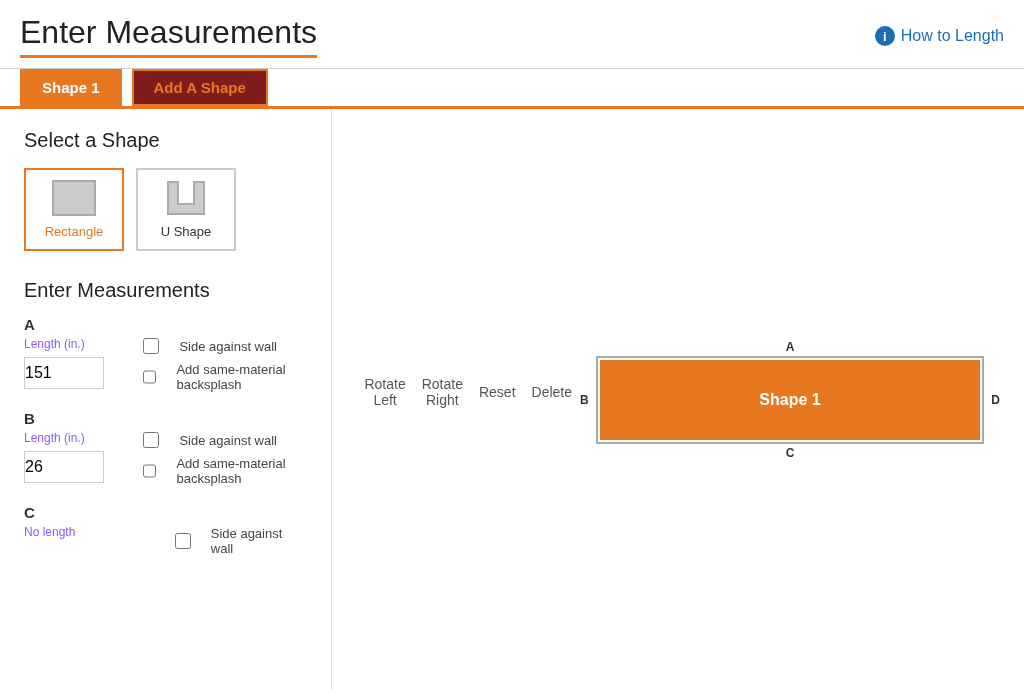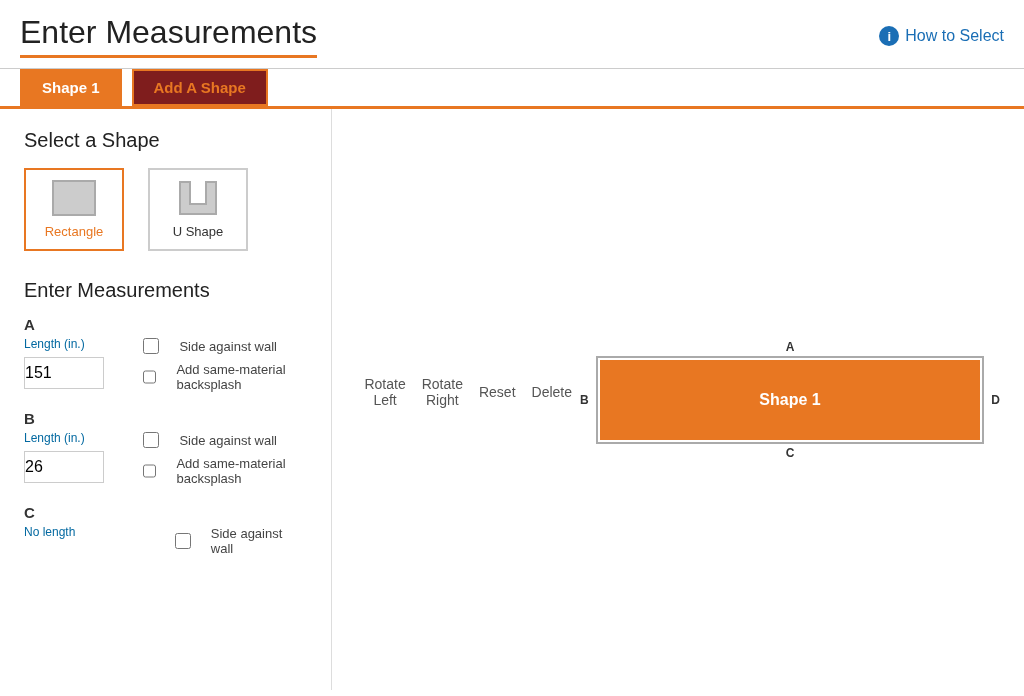--- a/index.html
+++ b/index.html
@@ -87,21 +87,21 @@
 
     .section-title {
       font-size: 20px;
       font-weight: normal;
       margin-bottom: 16px;
       color: #222;
     }
 
     .shape-options {
       display: flex;
-      gap: 24px;
+      gap: 12px;
       margin-bottom: 28px;
     }
     .shape-option {
       display: flex;
       flex-direction: column;
       align-items: center;
       border: 2px solid #ccc;
       padding: 10px 14px;
       cursor: pointer;
       width: 100px;
@@ -160,21 +160,21 @@
       align-items: flex-start;
       width: 140px;
     }
     .meas-letter {
       font-weight: bold;
       font-size: 15px;
       margin-bottom: 4px;
     }
     .meas-sub {
       font-size: 12px;
-      color: #0369a1;
+      color: #8b5cf6;
       margin-bottom: 6px;
     }
     .meas-input {
       width: 80px;
       padding: 6px 0;
       border: 1px solid #ccc;
       font-size: 16px;
     }
 
     .checkboxes-col {
@@ -260,21 +260,21 @@
     .dim-c { bottom: 0px; left: 50%; transform: translateX(-50%); }
     .dim-d { right: 0px; top: 50%; transform: translateY(-50%); }
   </style>
 </head>
 <body>
 
 <div class="page-header">
   <h1 class="page-title">Enter Measurements</h1>
   <a class="how-to-measure">
     <span class="info-icon">i</span>
-    <span>How to Select</span>
+    <span>How to Length</span>
   </a>
 </div>
 
 <div class="tabs-bar">
   <button class="tab-shape1">Shape 1</button>
   <button class="tab-add-shape">Add A Shape</button>
 </div>
 
 <div class="main-content">
 

